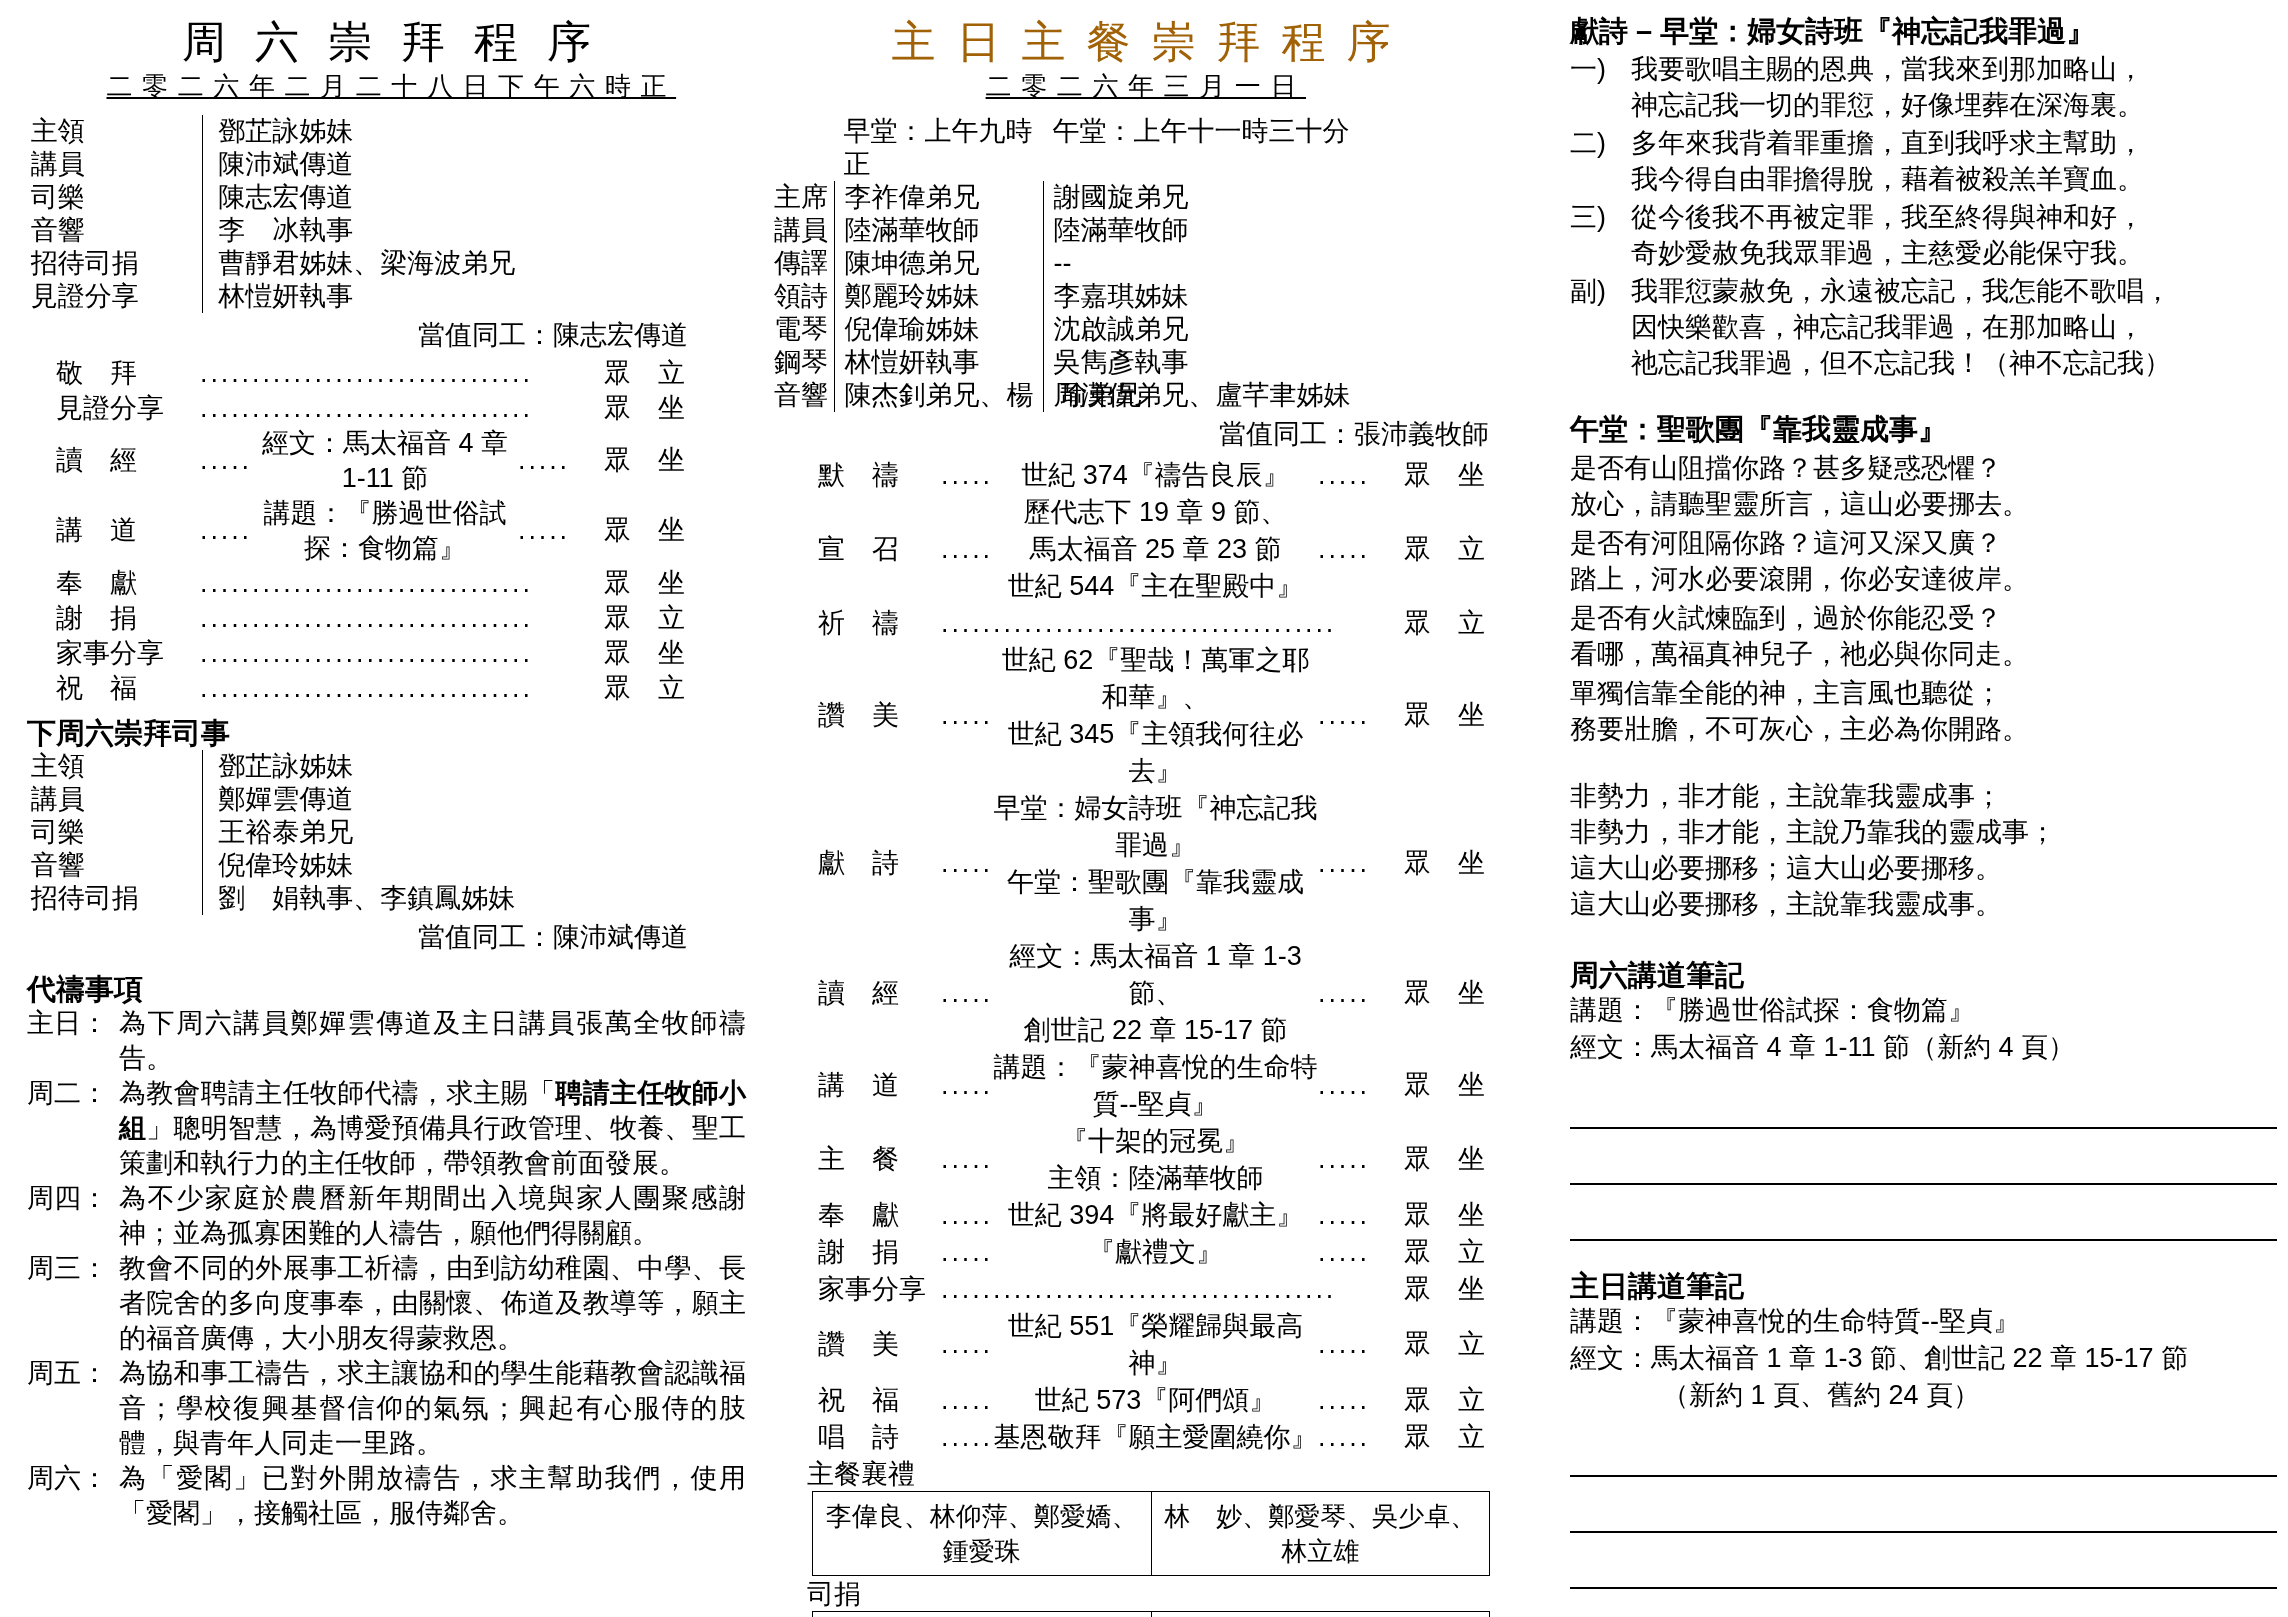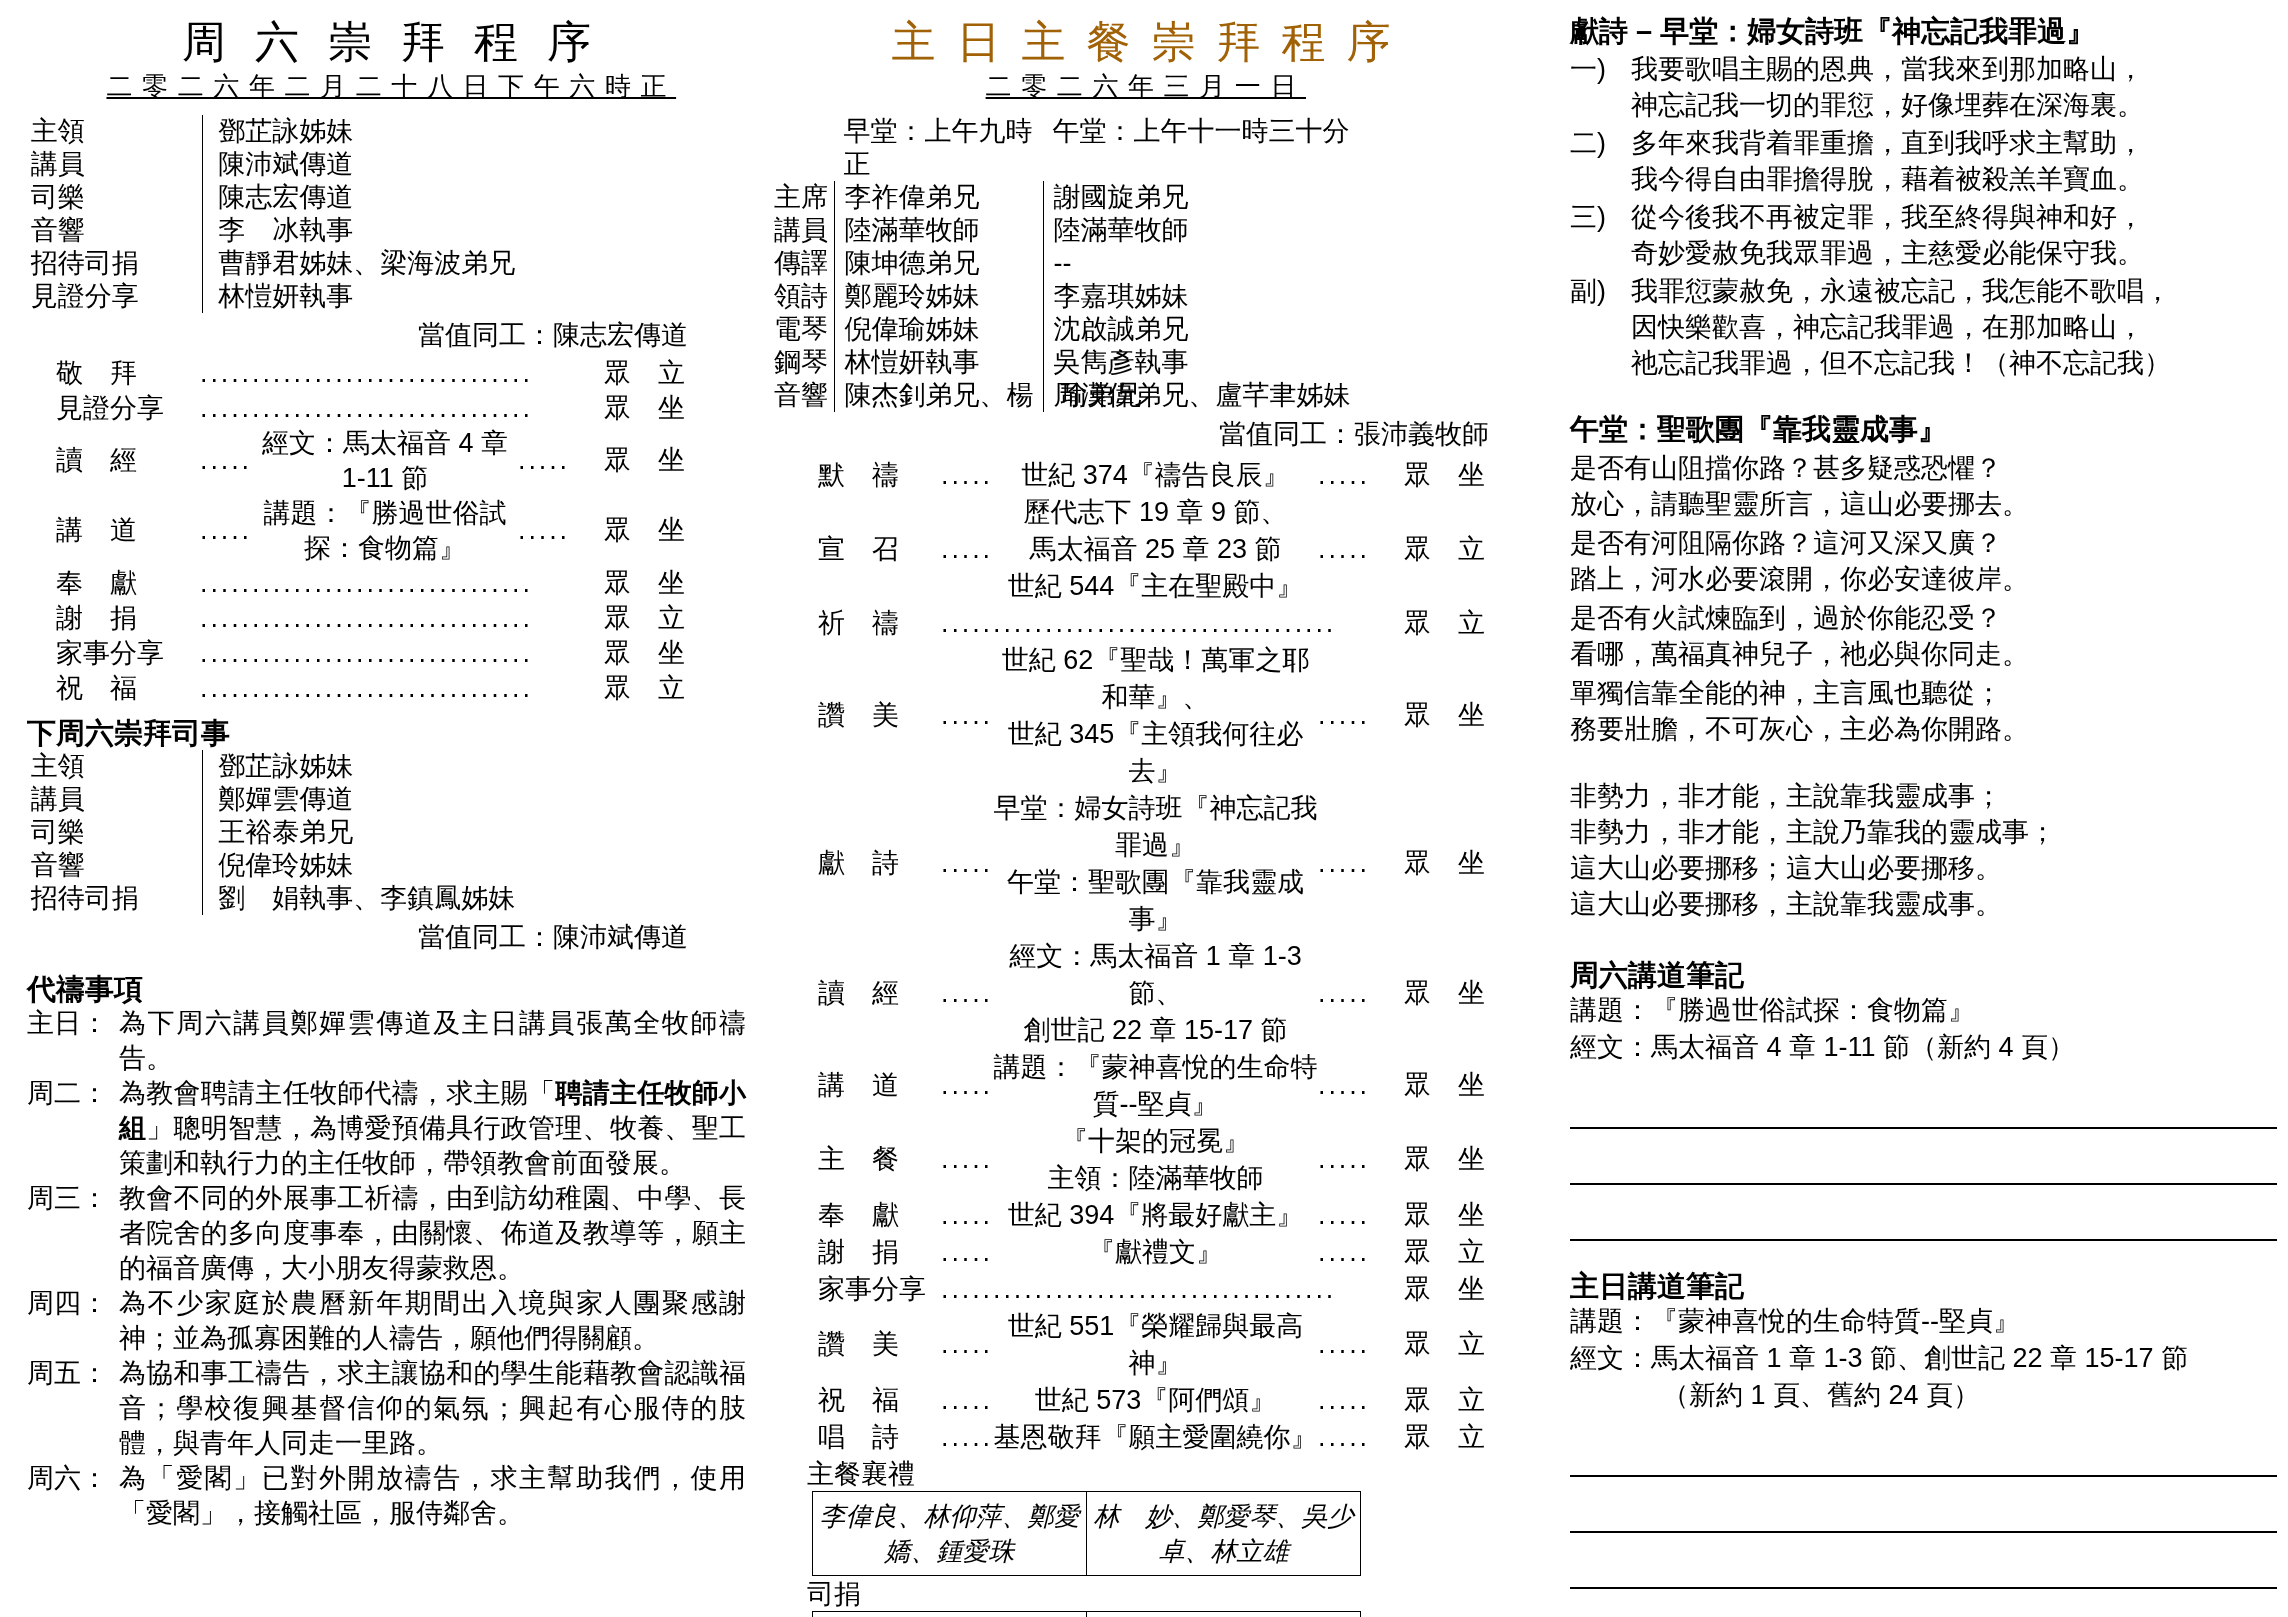--- a/index.html
+++ b/index.html
@@ -48,21 +48,21 @@
 
   
   .mservices{display:grid;grid-template-columns:60px 209px 1fr;line-height:33px;margin-top:3.8px;}
   .mroles{display:grid;grid-template-columns:60px 209px 1fr;}
   .mroles .ml{line-height:33px;}
   .mroles .mv{border-left:1.9px solid #000;padding-left:9.6px;line-height:33px;white-space:nowrap;}
   .msvc{padding-left:9.6px;}
 
   
   .tbl-label{line-height:33px;padding-left:33px;margin-top:1.9px;}
-  .ntable{width:549px;margin-left:38px;border-collapse:collapse;table-layout:fixed;font-style:italic;}
+  .ntable{width:678px;margin-left:38px;border-collapse:collapse;table-layout:fixed;}
   .ntable td{border:1.9px solid #000;text-align:center;padding:6.7px 1.9px;font-size:26px;}
 
   
   .hymn-title{font-weight:bold;font-size:29px;line-height:38px;}
   .verse{display:flex;margin-top:1.9px;}
   .vnum{flex:none;width:61px;line-height:36px;}
   .vlines{flex:1;line-height:36px;}
   .stanza{line-height:36px;margin-top:3px;}
   .chorus{line-height:36px;margin-top:31px;}
   .notes-topic{line-height:37px;}
@@ -161,26 +161,26 @@
     <div>
       <div class="prayer-item">
         <span class="pr-label">主日：</span>
         <span class="pr-text">為下周六講員鄭嬋雲傳道及主日講員張萬全牧師禱告。</span>
       </div>
       <div class="prayer-item">
         <span class="pr-label">周二：</span>
         <span class="pr-text"><span>為教會聘請主任牧師代禱，求主賜「</span><b>聘請主任牧師小組</b><span>」聰明智慧，為博愛預備具行政管理、牧養、聖工策劃和執行力的主任牧師，帶領教會前面發展。</span></span>
       </div>
       <div class="prayer-item">
+        <span class="pr-label">周四：</span>
+        <span class="pr-text">為不少家庭於農曆新年期間出入境與家人團聚感謝神；並為孤寡困難的人禱告，願他們得關顧。</span>
+      </div>
+      <div class="prayer-item">
         <span class="pr-label">周三：</span>
         <span class="pr-text">教會不同的外展事工祈禱，由到訪幼稚園、中學、長者院舍的多向度事奉，由關懷、佈道及教導等，願主的福音廣傳，大小朋友得蒙救恩。</span>
-      </div>
-      <div class="prayer-item">
-        <span class="pr-label">周四：</span>
-        <span class="pr-text">為不少家庭於農曆新年期間出入境與家人團聚感謝神；並為孤寡困難的人禱告，願他們得關顧。</span>
       </div>
       <div class="prayer-item">
         <span class="pr-label">周五：</span>
         <span class="pr-text">為協和事工禱告，求主讓協和的學生能藉教會認識福音；學校復興基督信仰的氣氛；興起有心服侍的肢體，與青年人同走一里路。</span>
       </div>
       <div class="prayer-item">
         <span class="pr-label">周六：</span>
         <span class="pr-text">為「愛閣」已對外開放禱告，求主幫助我們，使用「愛閣」，接觸社區，服侍鄰舍。</span>
       </div>
     </div>

